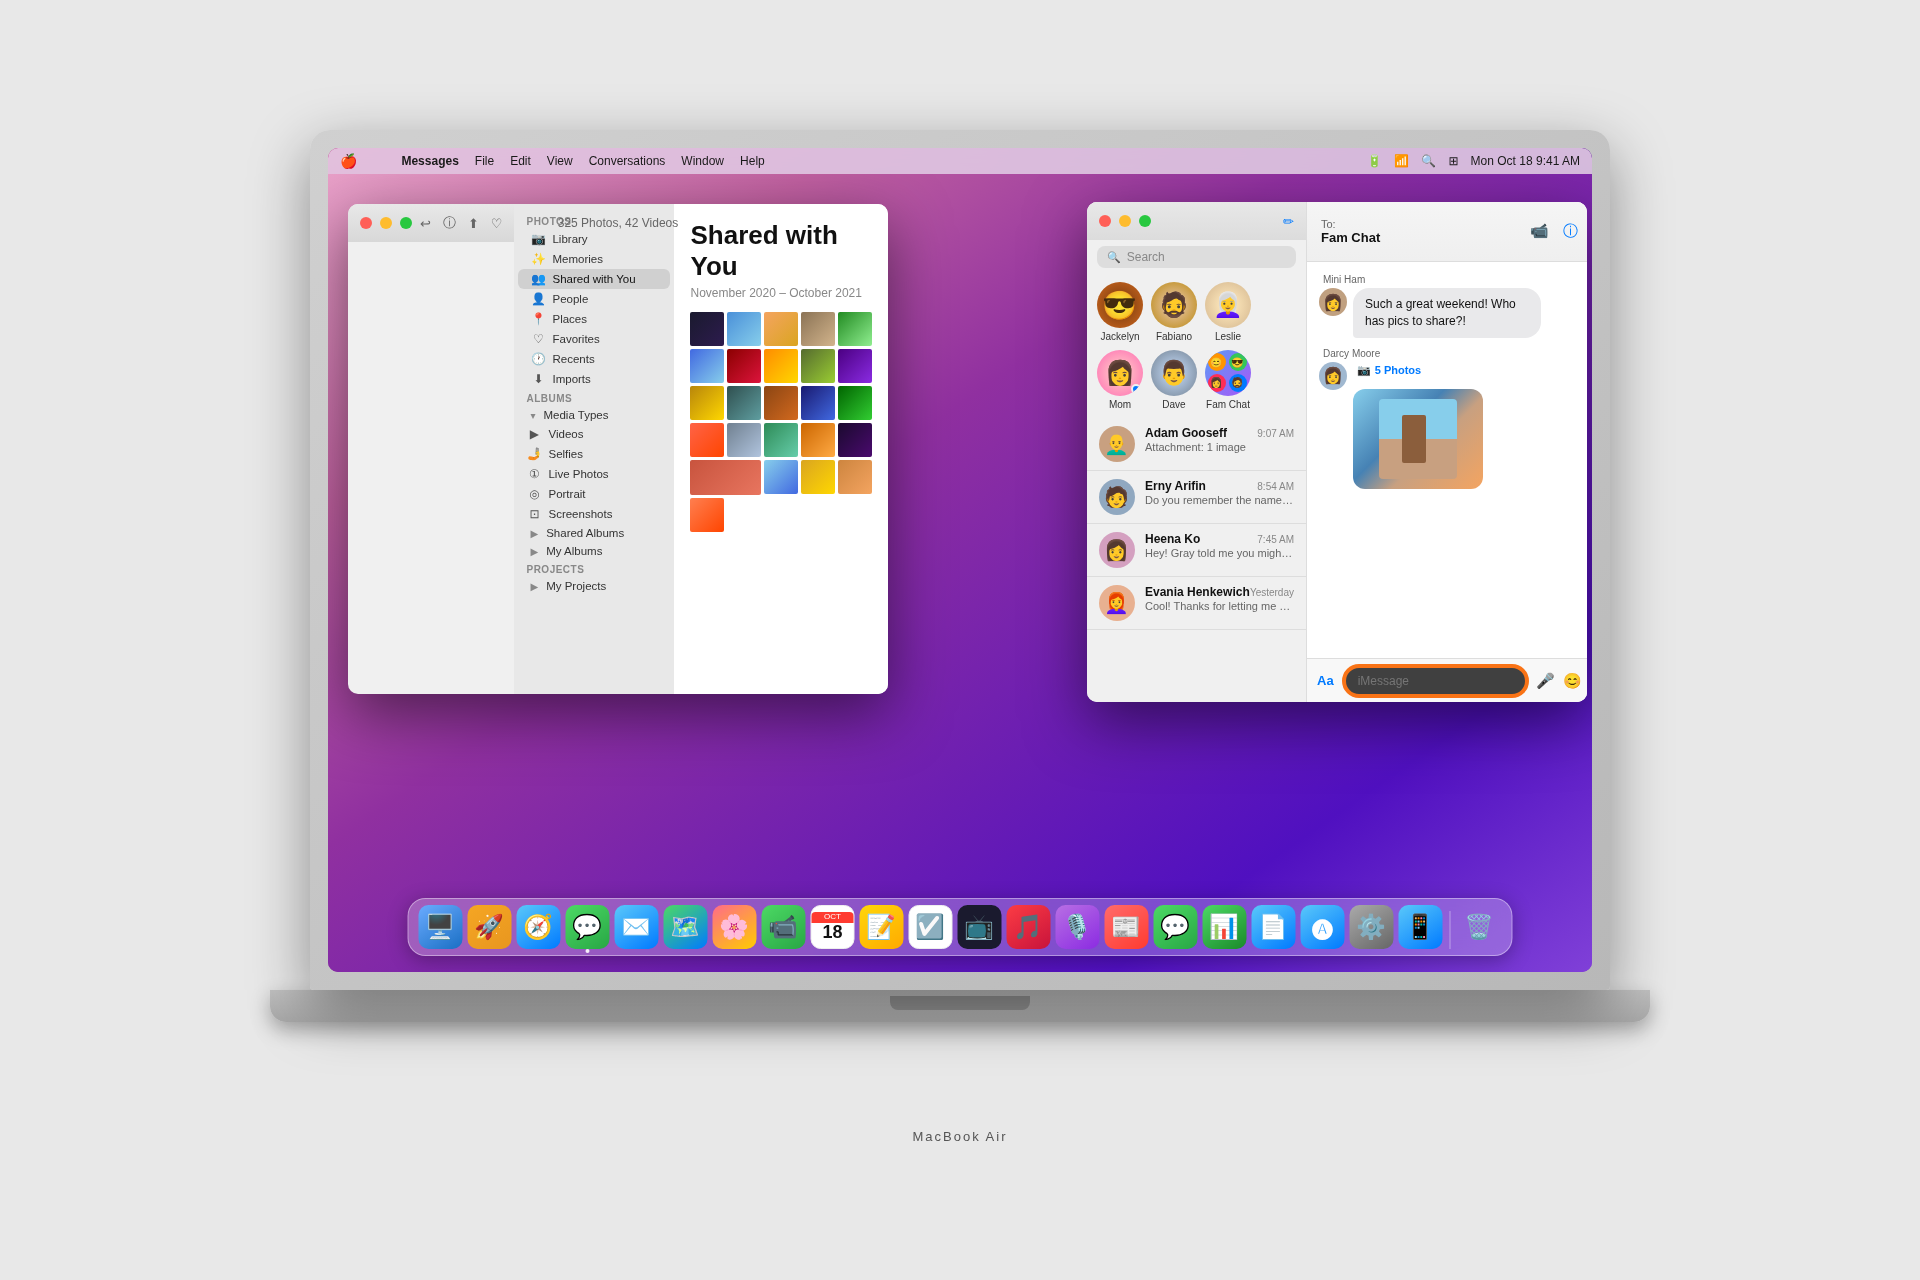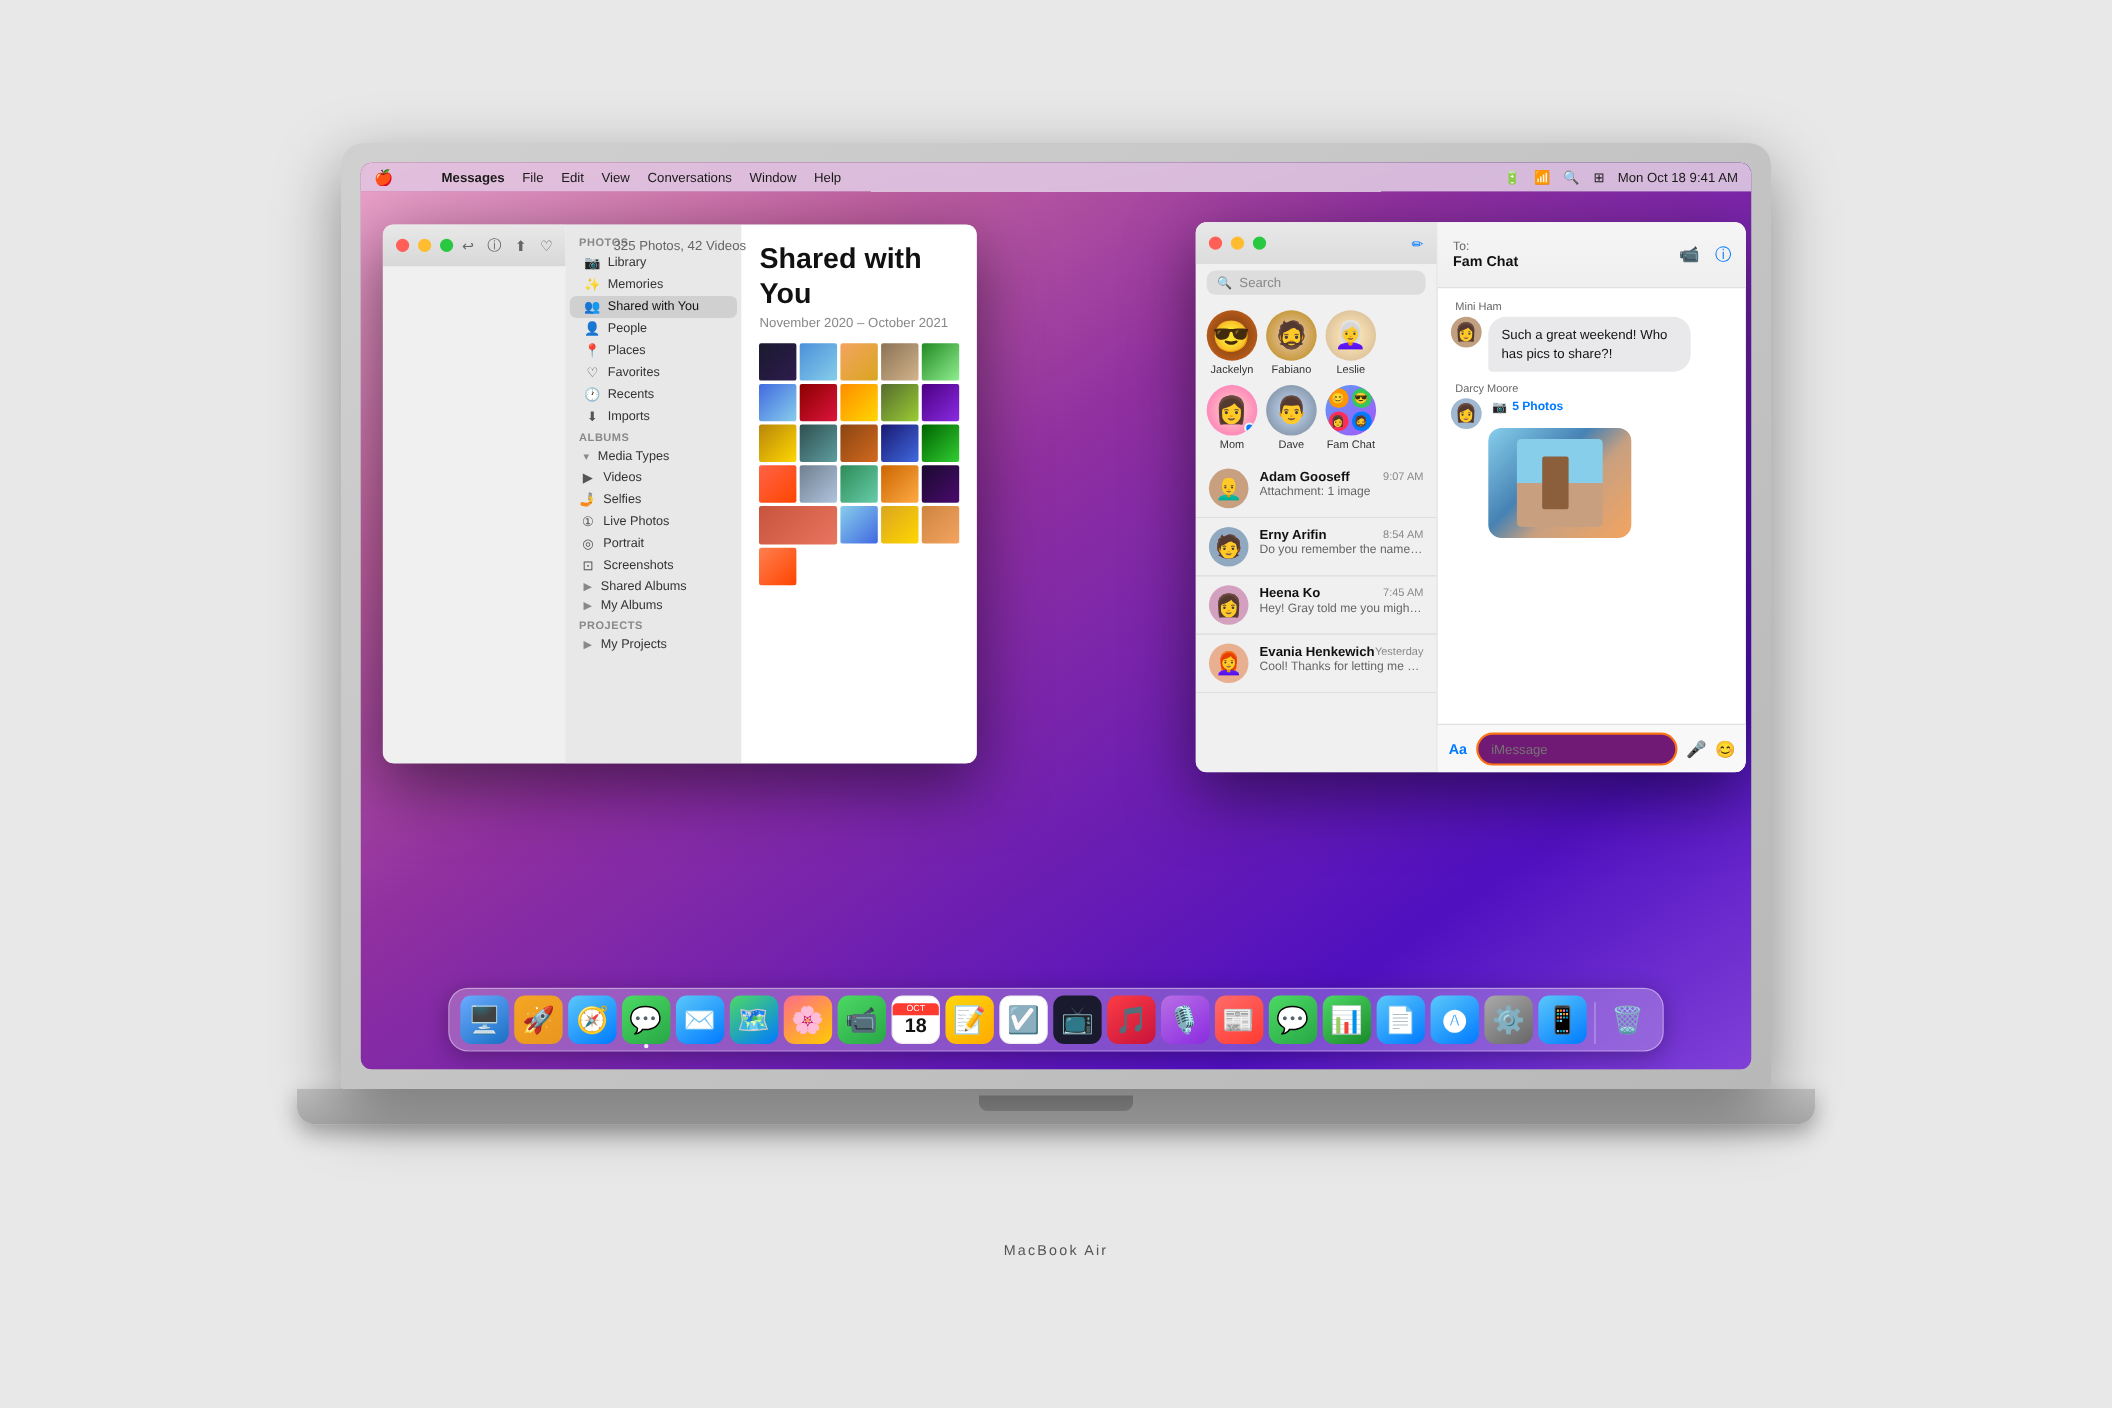--- a/index.html
+++ b/index.html
@@ -497,22 +497,22 @@
     }
 
     .chat-input-aa {
       font-size: 13px;
       color: #007aff;
       font-weight: 600;
     }
 
     .chat-input-field {
       flex: 1;
-      background: #701a75;
-      border: 2px solid #f97316;
+      background: #404040;
+      border: 4px solid #f97316;
       border-radius: 18px;
       padding: 6px 12px;
       font-size: 12px;
       color: #999;
       outline: none;
     }
 
     .chat-input-icons {
       display: flex;
       gap: 8px;

